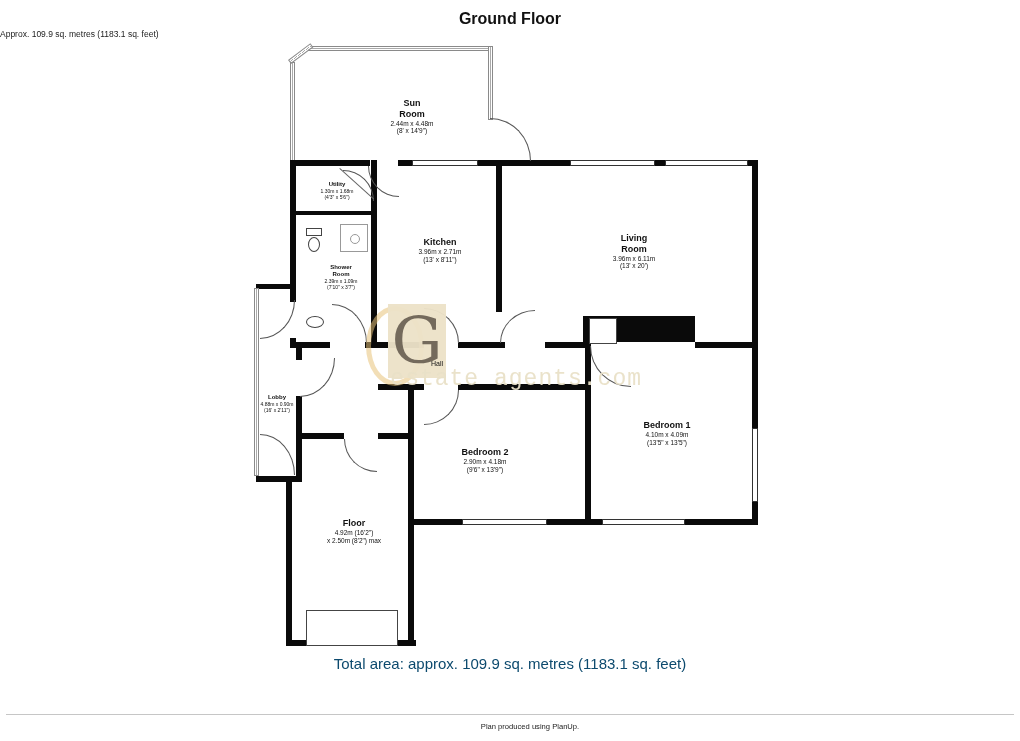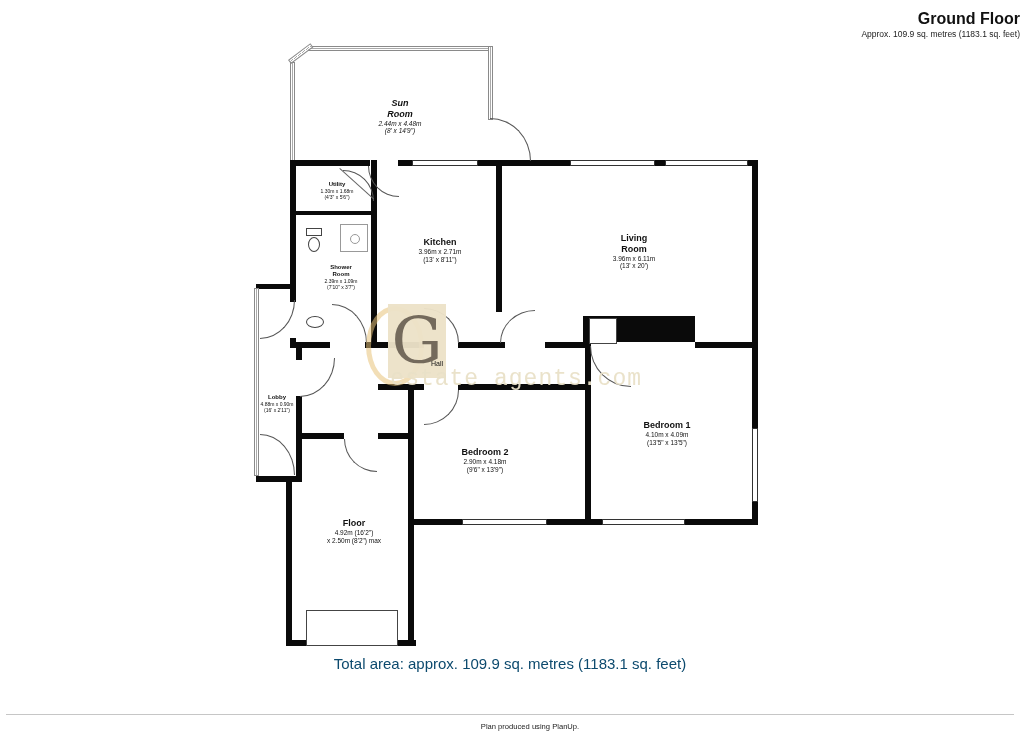--- a/index.html
+++ b/index.html
@@ -1,20 +1,20 @@
 <!DOCTYPE html>
 <html style="--wall: #0a0a0a; --window-border: #333333; --watermark-square: #ece2c8; --watermark-text: #f3f1ea; --watermark-tagline: #e9e0c7; --accent-ring: #e7c27a;"><head>
 <meta charset="utf-8">
 <style>
   html,body{margin:0;padding:0;background:#fff;}
   #canvas{position:relative;width:1020px;height:741px;margin:0 auto;background:#ffffff;overflow:hidden;
           font-family:"Liberation Sans",sans-serif;color:#111;}
   
-  .title{position:absolute;left:0;right:0;top:10px;text-align:right;font-size:16px;font-weight:bold;color:#111;}
-  .subtitle{position:absolute;left:0;right:0;top:29px;text-align:right;font-size:8.5px;color:#222;}
+  .title{position:absolute;left:0;right:0;top:10px;text-align:center;font-size:16px;font-weight:bold;color:#111;}
+  .subtitle{position:absolute;left:0;right:0;top:29px;text-align:left;font-size:8.5px;color:#222;}
   
   .w{position:absolute;background:var(--wall,#0a0a0a);z-index:2;}
   .win{position:absolute;background:#fff;border:1px solid #333;box-sizing:border-box;z-index:3;}
   .win.h{background:linear-gradient(to bottom,#fff 42%,#888 42%,#888 58%,#fff 58%);}
   .win.v{background:linear-gradient(to right,#fff 42%,#888 42%,#888 58%,#fff 58%);}
   .sw{position:absolute;background:#fff;border:1px solid #8a8a8a;box-sizing:border-box;z-index:2;
       background:linear-gradient(to bottom,#fff 40%,#aaa 40%,#aaa 60%,#fff 60%);}
   .sw.v{background:linear-gradient(to right,#fff 40%,#aaa 40%,#aaa 60%,#fff 60%);}
   .arc{position:absolute;z-index:2;}
   .arc.tr{border-top:1px solid #555;border-right:1px solid #555;border-top-right-radius:100% 100%;}
@@ -127,21 +127,21 @@
     <div class="traydot" style="left:350px;top:234px;width:8px;height:8px;"></div>
     <div class="fix round" style="left:306px;top:316px;width:18px;height:12px;"></div>
   </div>
 
   <div id="wm">
     <div class="wm-ring"></div>
     <div class="wm-sq">G</div>
     <div class="wm-tag">estate agents.com</div>
   </div>
 
-  <div class="lbl" style="left:400px;top:98px;font-style:italic;">
+  <div class="lbl" style="left:412px;top:98px;">
     <span class="nm">Sun
 Room</span>
     <span class="dm">2.44m x 4.48m</span>
     <span class="dm">(8' x 14'9")</span>
   </div>
   <div class="lbl tiny" style="left:337px;top:181px;">
     <span class="nm">Utility</span>
     <span class="dm">1.30m x 1.68m</span>
     <span class="dm">(4'3" x 5'6")</span>
   </div>

